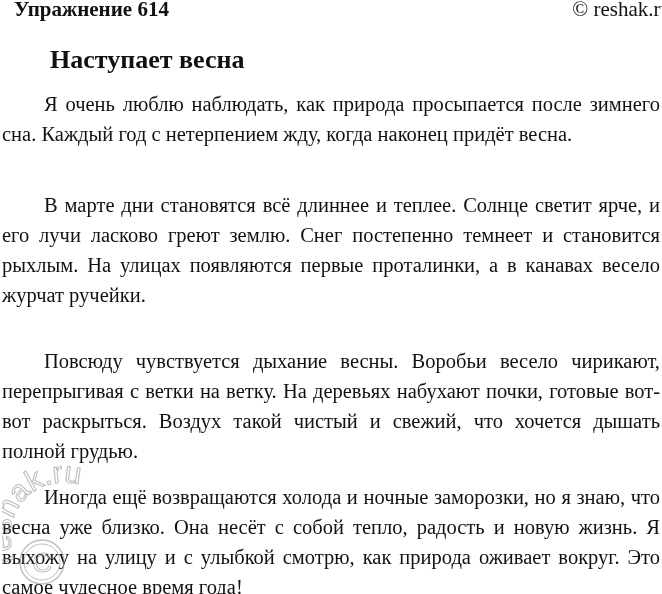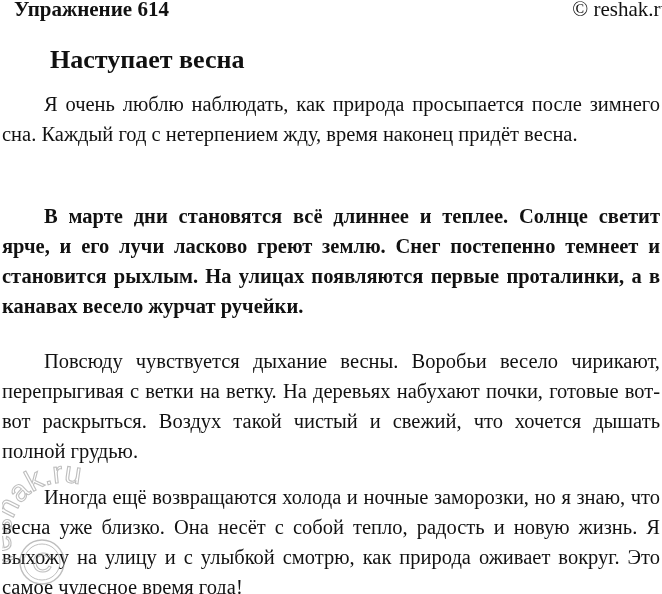--- a/index.html
+++ b/index.html
@@ -49,21 +49,21 @@
       position: absolute;
       left: 2px;
       width: 658px;
       font-size: 20.5px;
       line-height: 30px;
       text-align: justify;
       text-indent: 42px;
       margin: 0;
     }
     #p1 { top: 89px; }
-    #p2 { top: 201px; font-weight: bold; }
+    #p2 { top: 190px; }
     #p3 { top: 346px; }
     #p4 { top: 482px; }
 
     .watermark {
       position: absolute;
       left: 2px;
       top: 450px;
       width: 130px;
       height: 140px;
       pointer-events: none;
@@ -73,21 +73,21 @@
 </head>
 <body>
 
 <div class="header">
   <div class="exercise-title">Упражнение 614</div>
   <div class="copyright">© reshak.ru</div>
 </div>
 
 <div class="story-title">Наступает весна</div>
 
-<p class="paragraph" id="p1">Я очень люблю наблюдать, как природа просыпается после зимнего сна. Каждый год с нетерпением жду, время наконец придёт весна.</p>
+<p class="paragraph" id="p1">Я очень люблю наблюдать, как природа просыпается после зимнего сна. Каждый год с нетерпением жду, когда наконец придёт весна.</p>
 <p class="paragraph" id="p2">В марте дни становятся всё длиннее и теплее. Солнце светит ярче, и его лучи ласково греют землю. Снег постепенно темнеет и становится рыхлым. На улицах появляются первые проталинки, а в канавах весело журчат ручейки.</p>
 <p class="paragraph" id="p3">Повсюду чувствуется дыхание весны. Воробьи весело чирикают, перепрыгивая с ветки на ветку. На деревьях набухают почки, готовые вот-вот раскрыться. Воздух такой чистый и свежий, что хочется дышать полной грудью.</p>
 <p class="paragraph" id="p4">Иногда ещё возвращаются холода и ночные заморозки, но я знаю, что весна уже близко. Она несёт с собой тепло, радость и новую жизнь. Я выхожу на улицу и с улыбкой смотрю, как природа оживает вокруг. Это самое чудесное время года!</p>
 
 <div class="watermark">
   <svg width="130" height="140" viewBox="0 0 130 140">
     <defs>
       <path id="wm-arc" d="M 14 110 A 52 52 0 0 1 110 62" fill="none"></path>
     </defs>
     <text font-family="Liberation Sans, sans-serif" font-size="30" fill="none" stroke="#8a8a8a" stroke-width="1.1">

